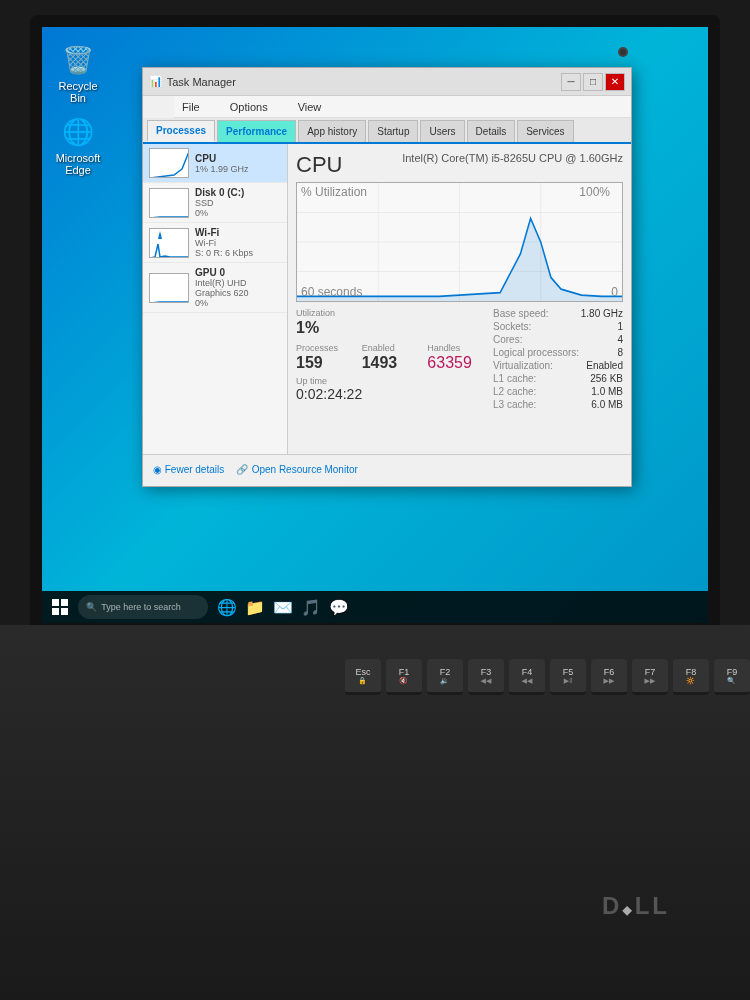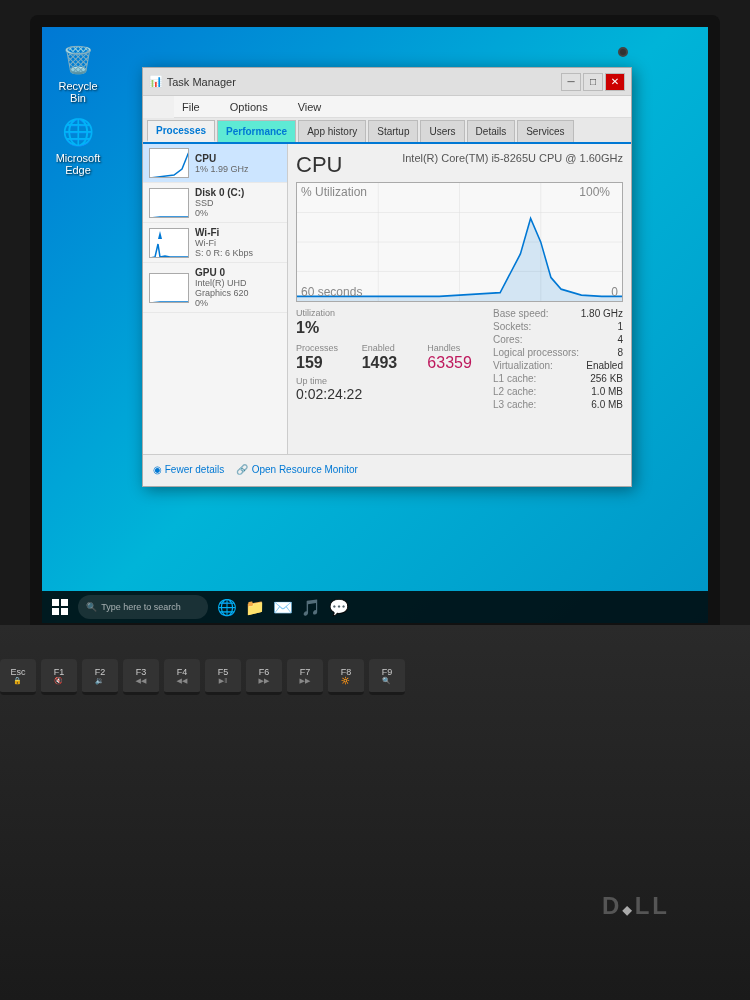--- a/index.html
+++ b/index.html
@@ -364,21 +364,21 @@
       position: absolute;
       bottom: 0;
       left: 0;
       width: 750px;
       height: 375px;
       background: linear-gradient(180deg, #2a2a2a 0%, #1a1a1a 100%);
     }
 
     .keyboard-row {
       display: flex;
-      justify-content: flex-start;
+      justify-content: flex-end;
       gap: 5px;
       padding: 4px 0;
     }
 
     .key {
       background: #333;
       border-radius: 4px;
       color: #ccc;
       font-size: 8px;
       display: flex;

